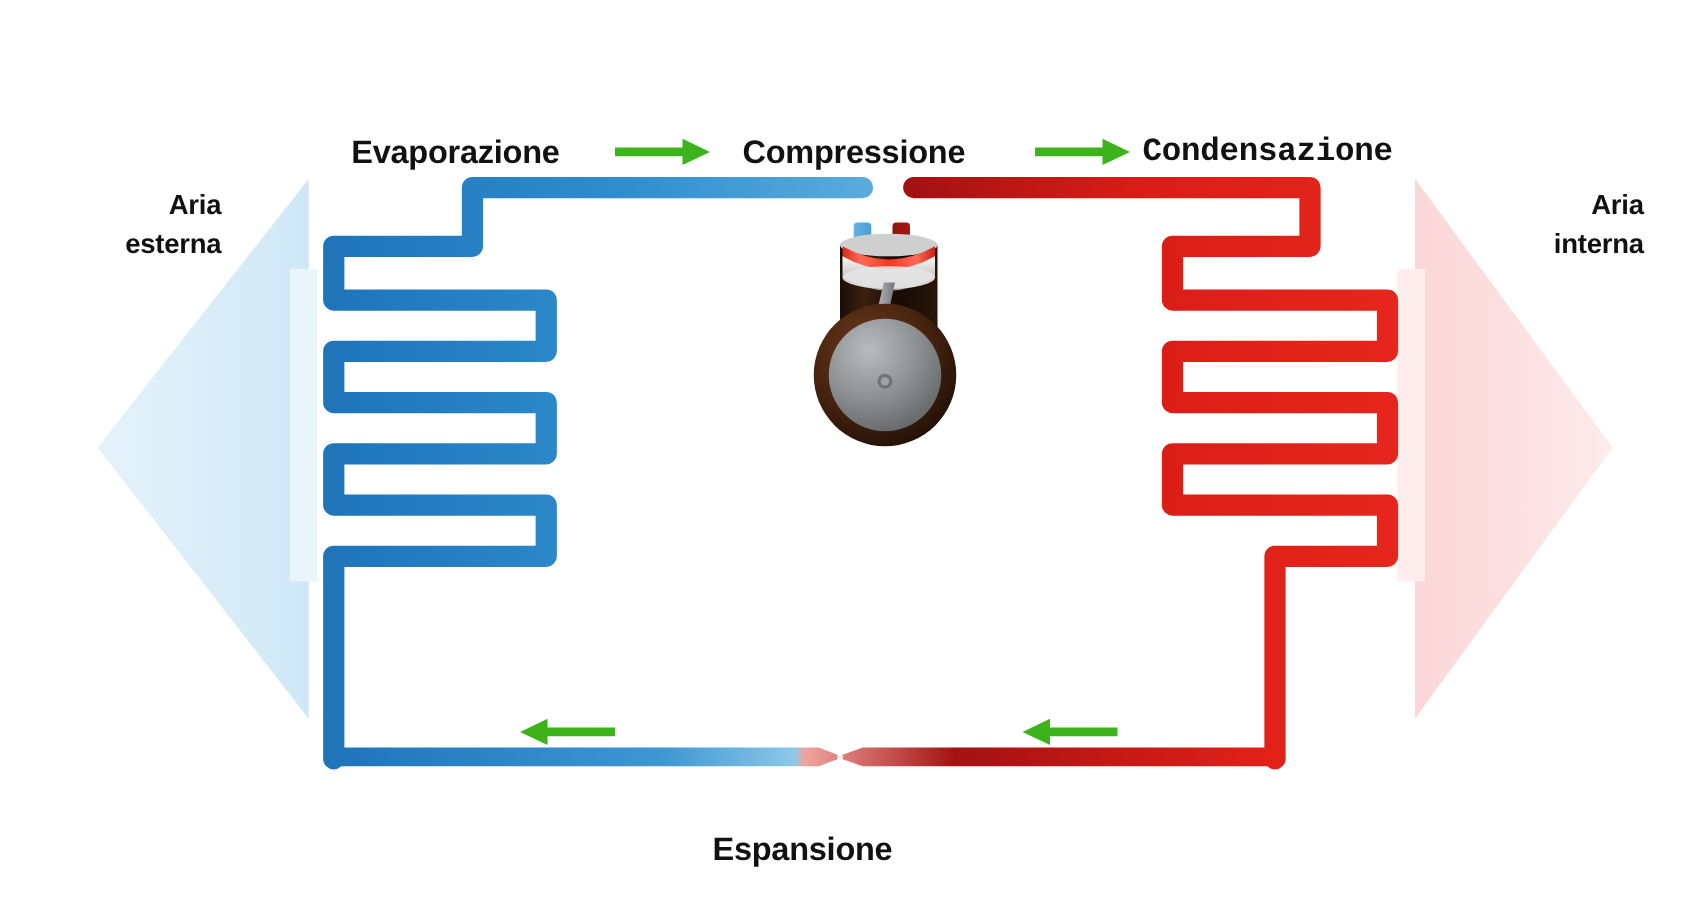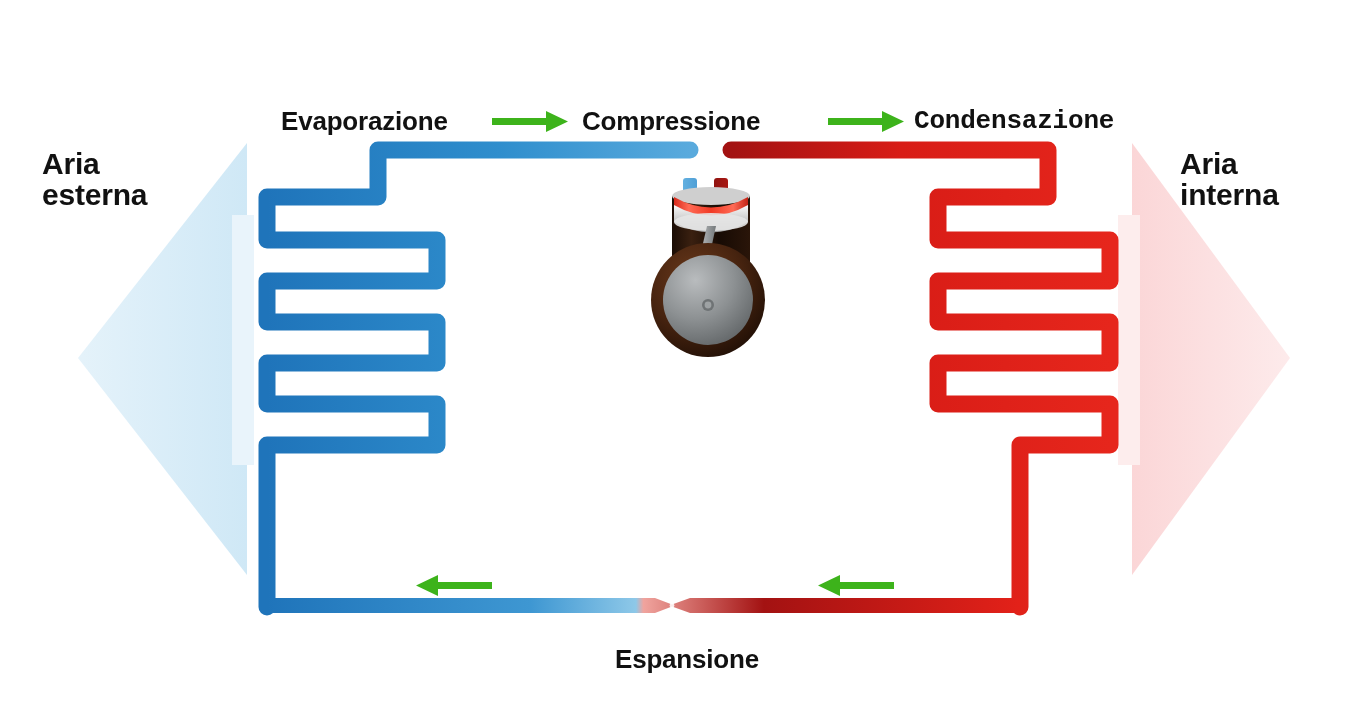--- a/index.html
+++ b/index.html
@@ -26,23 +26,23 @@
     font-weight: bold;
     color: #111111;
     letter-spacing: -0.2px;
     white-space: nowrap;
   }
   .stage-label {
     font-size: 26px;
     line-height: 30px;
   }
   .air-label {
-    font-size: 30px;
+    font-size: 22px;
     line-height: 31px;
-    text-align: left;
+    text-align: right;
     white-space: pre-line;
   }
   svg { display: block; }
 </style>
 </head>
 <body>
 
 <div id="stage">
 
   <svg width="1366" height="723" viewBox="0 0 1366 723">
@@ -210,25 +210,25 @@
     <g>
       <path d="M 894 582 L 840 582 L 840 575 L 818 585.5 L 840 596 L 840 589 L 894 589 Z" fill="#3db31b"></path>
     </g>
     <g>
       <path d="M 492 582 L 438 582 L 438 575 L 416 585.5 L 438 596 L 438 589 L 492 589 Z" fill="#3db31b"></path>
     </g>
   </svg>
 
   <div class="label stage-label" style="left:281px; top:106px;">Evaporazione</div>
 
-  <div class="label stage-label" style="left:582px; top:106px;">Compressione</div>
+  <div class="label stage-label" style="left:594px; top:106px;">Compressione</div>
 
   <div class="label stage-label" style="left:914px; top:106px;font-family:Liberation Mono, monospace;">Condensazione</div>
 
-  <div class="label stage-label" style="left:570px; top:644px;margin-left:45px;">Espansione</div>
+  <div class="label stage-label" style="left:570px; top:664px;">Espansione</div>
 
   <div class="label air-label" style="left:42px; top:148px; width:135px;">Aria
 esterna</div>
 
   <div class="label air-label" style="left:1180px; top:148px; width:135px;">Aria
 interna</div>
 
 </div>
 
 </body></html>

